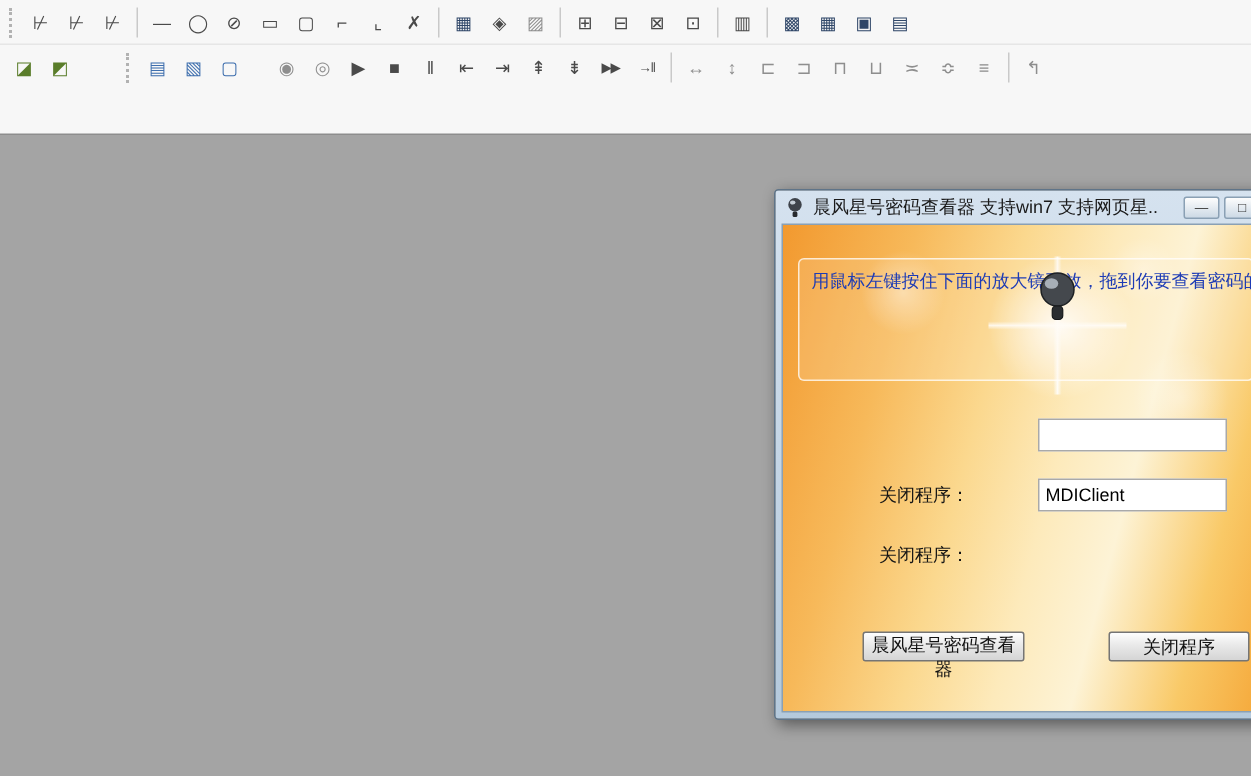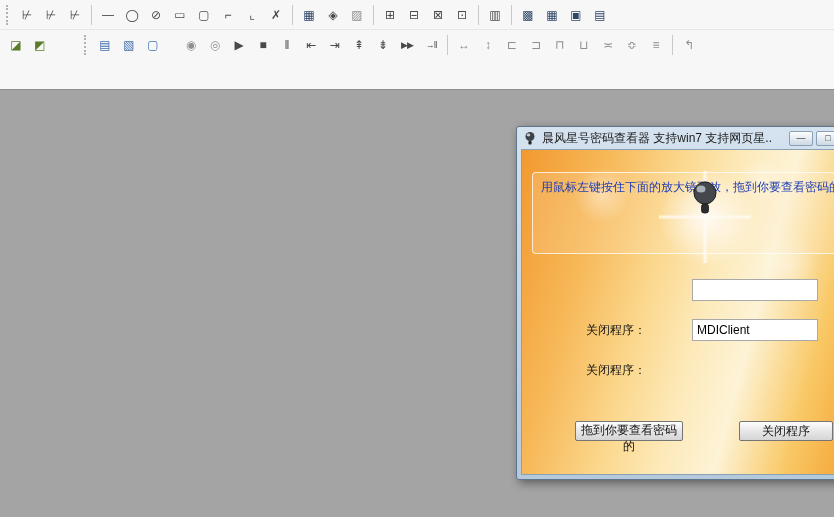--- a/index.html
+++ b/index.html
@@ -179,18 +179,18 @@
         <input class="finput" value="" style="">
       </div>
       <div class="frow f1">
         <span class="flabel">关闭程序：</span>
         <input class="finput" value="MDIClient" style="">
       </div>
       <div class="frow f2">
         <span class="flabel">关闭程序：</span>
       </div>
 
-      <button class="btn btn1">拖到你要查看密码的</button>
+      <button class="btn btn1">晨风星号密码查看器</button>
       <button class="btn btn2">关闭程序</button>
     </div>
   </div>
 
 </div>
 
 </body></html>

